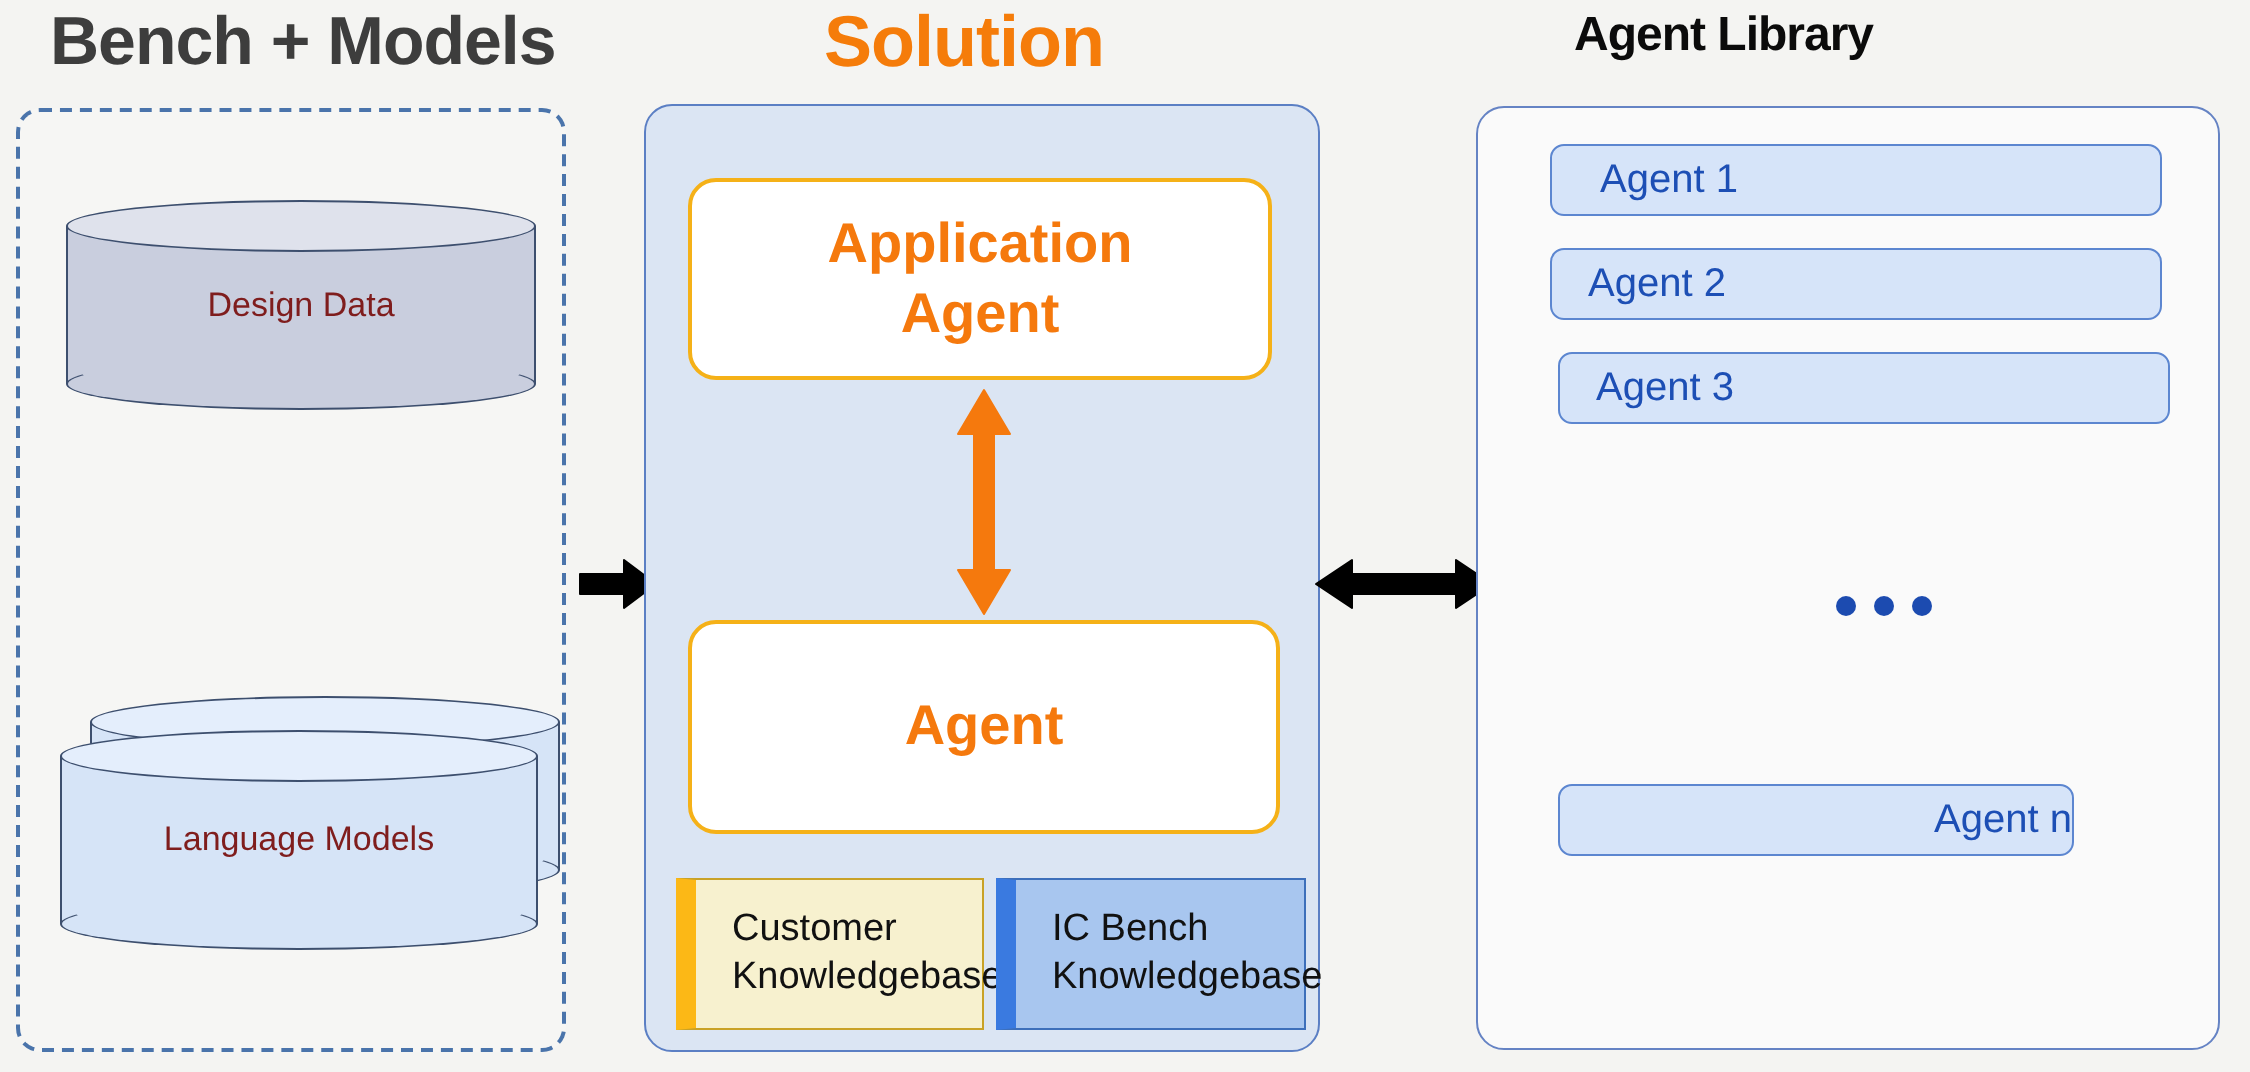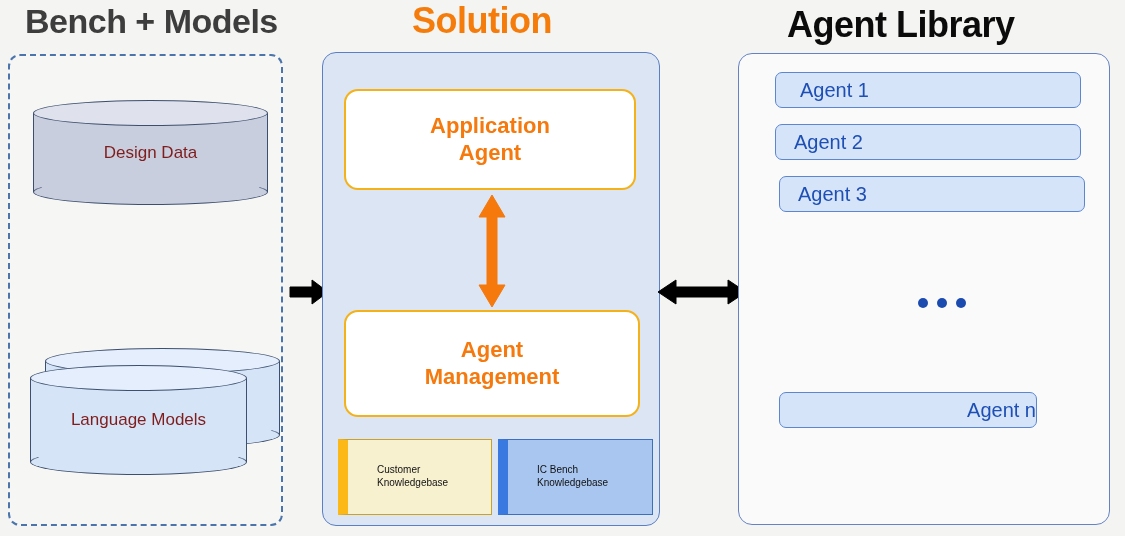--- a/index.html
+++ b/index.html
@@ -28,21 +28,21 @@
     font-size: 34px;
     color: #3d3d3d;
   }
   #title-solution {
     left: 412px; top: 0px;
     font-size: 36px;
     color: #f57c0a;
   }
   #title-library {
     left: 787px; top: 4px;
-    font-size: 36px;
+    font-size: 24px;
     color: #0b0b0b;
   }
 
   
   #panel-data {
     position: absolute;
     left: 8px; top: 54px;
     width: 275px; height: 472px;
     border: 2px dashed #4a74ab;
     border-radius: 12px;
@@ -103,21 +103,21 @@
   #cyl-lm-back {
     left: 45px; top: 348px;
     width: 235px; height: 100px;
   }
   #cyl-lm-back .cyl-body { background: #d6e4f7; }
   #cyl-lm-back .cyl-bottom { background: #d6e4f7; }
   #cyl-lm-back .cyl-top { background: #e4eefc; }
 
   #cyl-lm-front {
     left: 30px; top: 365px;
-    width: 217px; height: 110px;
+    width: 239px; height: 110px;
   }
   #cyl-lm-front .cyl-body { background: #d6e4f7; }
   #cyl-lm-front .cyl-bottom { background: #d6e4f7; }
   #cyl-lm-front .cyl-top { background: #e4eefc; }
 
   
   #panel-solution {
     position: absolute;
     left: 322px; top: 52px;
     width: 338px; height: 474px;
@@ -131,21 +131,21 @@
     background: #ffffff;
     border: 2px solid #f5b118;
     border-radius: 14px;
     box-sizing: border-box;
     display: flex;
     align-items: center;
     justify-content: center;
     text-align: center;
     color: #f5790d;
     font-weight: bold;
-    font-size: 22px;
+    font-size: 28px;
     line-height: 1.22;
   }
   #box-application {
     left: 344px; top: 89px;
     width: 292px; height: 101px;
   }
   #box-management {
     left: 344px; top: 310px;
     width: 296px; height: 107px;
   }
@@ -156,24 +156,24 @@
     left: 470px; top: 193px;
     width: 44px; height: 116px;
   }
 
   
   .kb-box {
     position: absolute;
     box-sizing: border-box;
     display: flex;
     align-items: center;
-    font-size: 10px;
+    font-size: 19px;
     color: #111;
     line-height: 1.28;
-    padding-left: 29px;
+    padding-left: 18px;
   }
   #kb-customer {
     left: 338px; top: 439px;
     width: 154px; height: 76px;
     background: #f7f1cf;
     border: 1px solid #c9a227;
     border-left: 10px solid #fcb816;
   }
   #kb-icbench {
     left: 498px; top: 439px;
@@ -281,21 +281,20 @@
     </div>
   </div>
 
   <svg id="arrow-vertical" viewBox="0 0 44 116">
     <path d="M22,2 L35,24 L27,24 L27,92 L35,92 L22,114 L9,92 L17,92 L17,24 L9,24 Z" fill="#f5790d" stroke="#f5790d" stroke-width="1" stroke-linejoin="round"></path>
   </svg>
 
   <div class="agent-box" id="box-management">
     <div>
       <span>Agent</span><br>
-      <span>Management</span>
     </div>
   </div>
 
   <div class="kb-box" id="kb-customer">
     <div>
       <span>Customer</span><br>
       <span>Knowledgebase</span>
     </div>
   </div>
 

